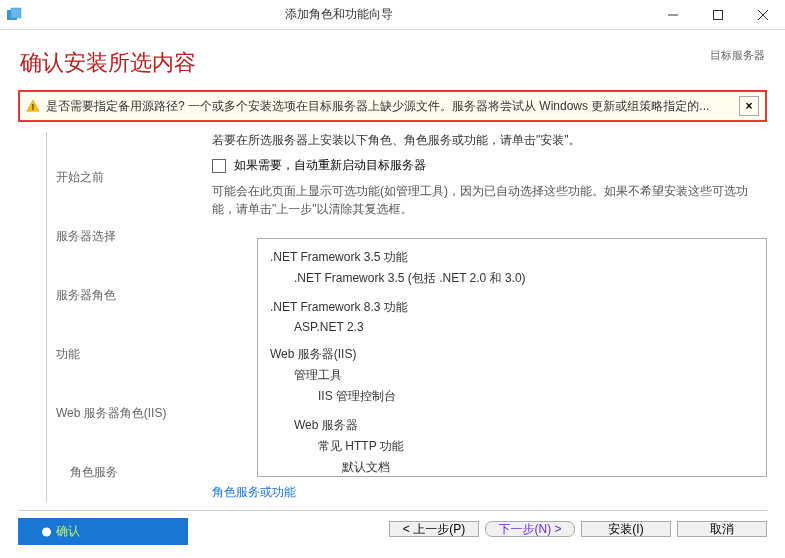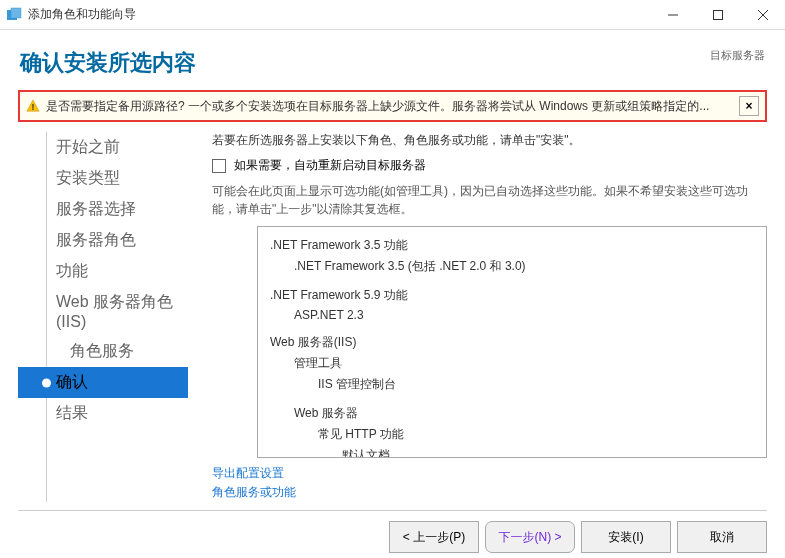--- a/index.html
+++ b/index.html
@@ -25,20 +25,21 @@
     }
     .titlebar-icon {
       width: 16px;
       height: 16px;
       margin-right: 6px;
     }
     .titlebar-title {
       flex: 1;
       font-size: 12px;
       color: #333;
+      text-align: center;
     }
     .window-controls {
       display: flex;
     }
     .window-btn {
       width: 45px;
       height: 30px;
       display: flex;
       align-items: center;
       justify-content: center;
@@ -46,22 +47,22 @@
       color: #333;
     }
     .header-area {
       padding: 18px 20px 8px 20px;
       display: flex;
       justify-content: space-between;
       align-items: flex-start;
     }
     .page-title {
       font-size: 22px;
-      color: #0369a1;
-      font-weight: bold;
+      color: #b91c1c;
+      font-weight: normal;
     }
     .target-label {
       font-size: 11px;
       color: #666;
       text-align: right;
     }
     .warning-banner {
       margin: 4px 18px 10px 18px;
       border: 2px solid #e53935;
       background: #fffcf0;
@@ -107,31 +108,32 @@
       content: "";
       position: absolute;
       left: 28px;
       top: 0;
       bottom: 0;
       width: 1px;
       background: #ccc;
     }
     .sidebar-item {
       padding: 5px 0 5px 38px;
-      font-size: 16px;
+      font-size: 12px;
       color: #666;
       cursor: pointer;
       position: relative;
+      margin-top: 32px;
     }
     .sidebar-item.indent {
       padding-left: 52px;
     }
     .sidebar-item.active {
       background: #1976d2;
-      color: #000000;
+      color: #bef264;
     }
     .sidebar-item.active::before {
       content: "";
       position: absolute;
       left: 24px;
       top: 50%;
       transform: translateY(-50%);
       width: 9px;
       height: 9px;
       background: #fff;
@@ -157,21 +159,21 @@
     .checkbox-box {
       width: 14px;
       height: 14px;
       border: 1px solid #666;
       background: #fff;
     }
     .main-desc {
       font-size: 12px;
       color: #555;
       line-height: 1.5;
-      margin-bottom: 8px;
+      margin-bottom: 20px;
     }
     .feature-list {
       border: 1px solid #aaa;
       flex: 1;
       padding: 8px 12px;
       overflow-y: auto;
       font-size: 12px;
       color: #333;
       margin-left: 45px;
     }
@@ -196,21 +198,21 @@
       border-top: 1px solid #ccc;
     }
     .footer-buttons {
       display: flex;
       justify-content: flex-end;
       gap: 6px;
       padding: 10px 18px 10px;
     }
     .footer-btn {
       min-width: 90px;
-      height: 32px;
+      height: 16px;
       border: 1px solid #aaa;
       background: #f0f0f0;
       font-size: 12px;
       cursor: pointer;
       display: flex;
       align-items: center;
       justify-content: center;
       padding: 0 10px;
     }
     .footer-btn.disabled {
@@ -262,54 +264,52 @@
         <text x="8" y="12.5" text-anchor="middle" font-size="10" font-weight="bold" fill="#333">!</text>
       </svg>
   </span>
   <span class="warning-text">是否需要指定备用源路径? 一个或多个安装选项在目标服务器上缺少源文件。服务器将尝试从 Windows 更新或组策略指定的...</span>
   <span class="warning-close">×</span>
 </div>
 
 <div class="content-area">
   <div class="sidebar" id="sidebar">
       <div class="sidebar-item">开始之前</div>
-      <div class="sidebar-item">安装类型</div>
       <div class="sidebar-item">服务器选择</div>
       <div class="sidebar-item">服务器角色</div>
       <div class="sidebar-item">功能</div>
       <div class="sidebar-item">Web 服务器角色(IIS)</div>
       <div class="sidebar-item indent">角色服务</div>
       <div class="sidebar-item active">确认</div>
       <div class="sidebar-item">结果</div>
     </div>
 
   <div class="main-panel">
     <div class="main-intro">若要在所选服务器上安装以下角色、角色服务或功能，请单击"安装"。</div>
     <div class="checkbox-row">
       <span class="checkbox-box"></span>
       <span>如果需要，自动重新启动目标服务器</span>
     </div>
     <div class="main-desc">可能会在此页面上显示可选功能(如管理工具)，因为已自动选择这些功能。如果不希望安装这些可选功能，请单击"上一步"以清除其复选框。</div>
     <div class="feature-list" id="feature-list">
         <div class="feature-item indent-0">.NET Framework 3.5 功能</div>
         <div class="feature-item indent-1">.NET Framework 3.5 (包括 .NET 2.0 和 3.0)</div>
         <div style="height: 8px;"></div>
-        <div class="feature-item indent-0">.NET Framework 5.9 功能</div>
+        <div class="feature-item indent-0">.NET Framework 8.3 功能</div>
         <div class="feature-item indent-1">ASP.NET 2.3</div>
         <div style="height: 8px;"></div>
         <div class="feature-item indent-0">Web 服务器(IIS)</div>
         <div class="feature-item indent-1">管理工具</div>
         <div class="feature-item indent-2">IIS 管理控制台</div>
         <div style="height: 8px;"></div>
         <div class="feature-item indent-1">Web 服务器</div>
         <div class="feature-item indent-2">常见 HTTP 功能</div>
         <div class="feature-item indent-3">默认文档</div>
       </div>
     <div class="links-row">
-      <span class="link">导出配置设置</span>
       <span class="link">角色服务或功能</span>
     </div>
   </div>
 </div>
 
 <div class="footer-divider"></div>
 <div class="footer-buttons">
   <button class="footer-btn">&lt; 上一步(P)</button>
   <button class="footer-btn disabled">下一步(N) &gt;</button>
   <button class="footer-btn">安装(I)</button>

